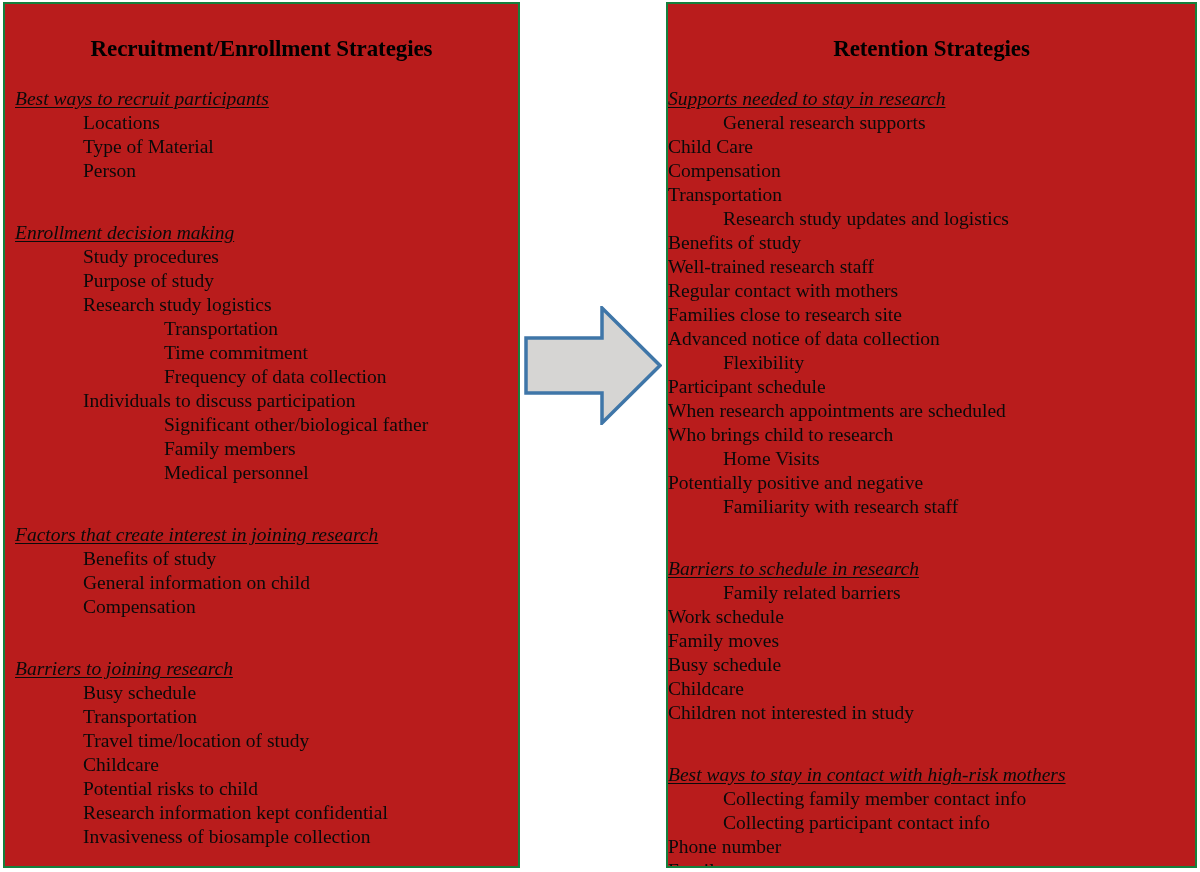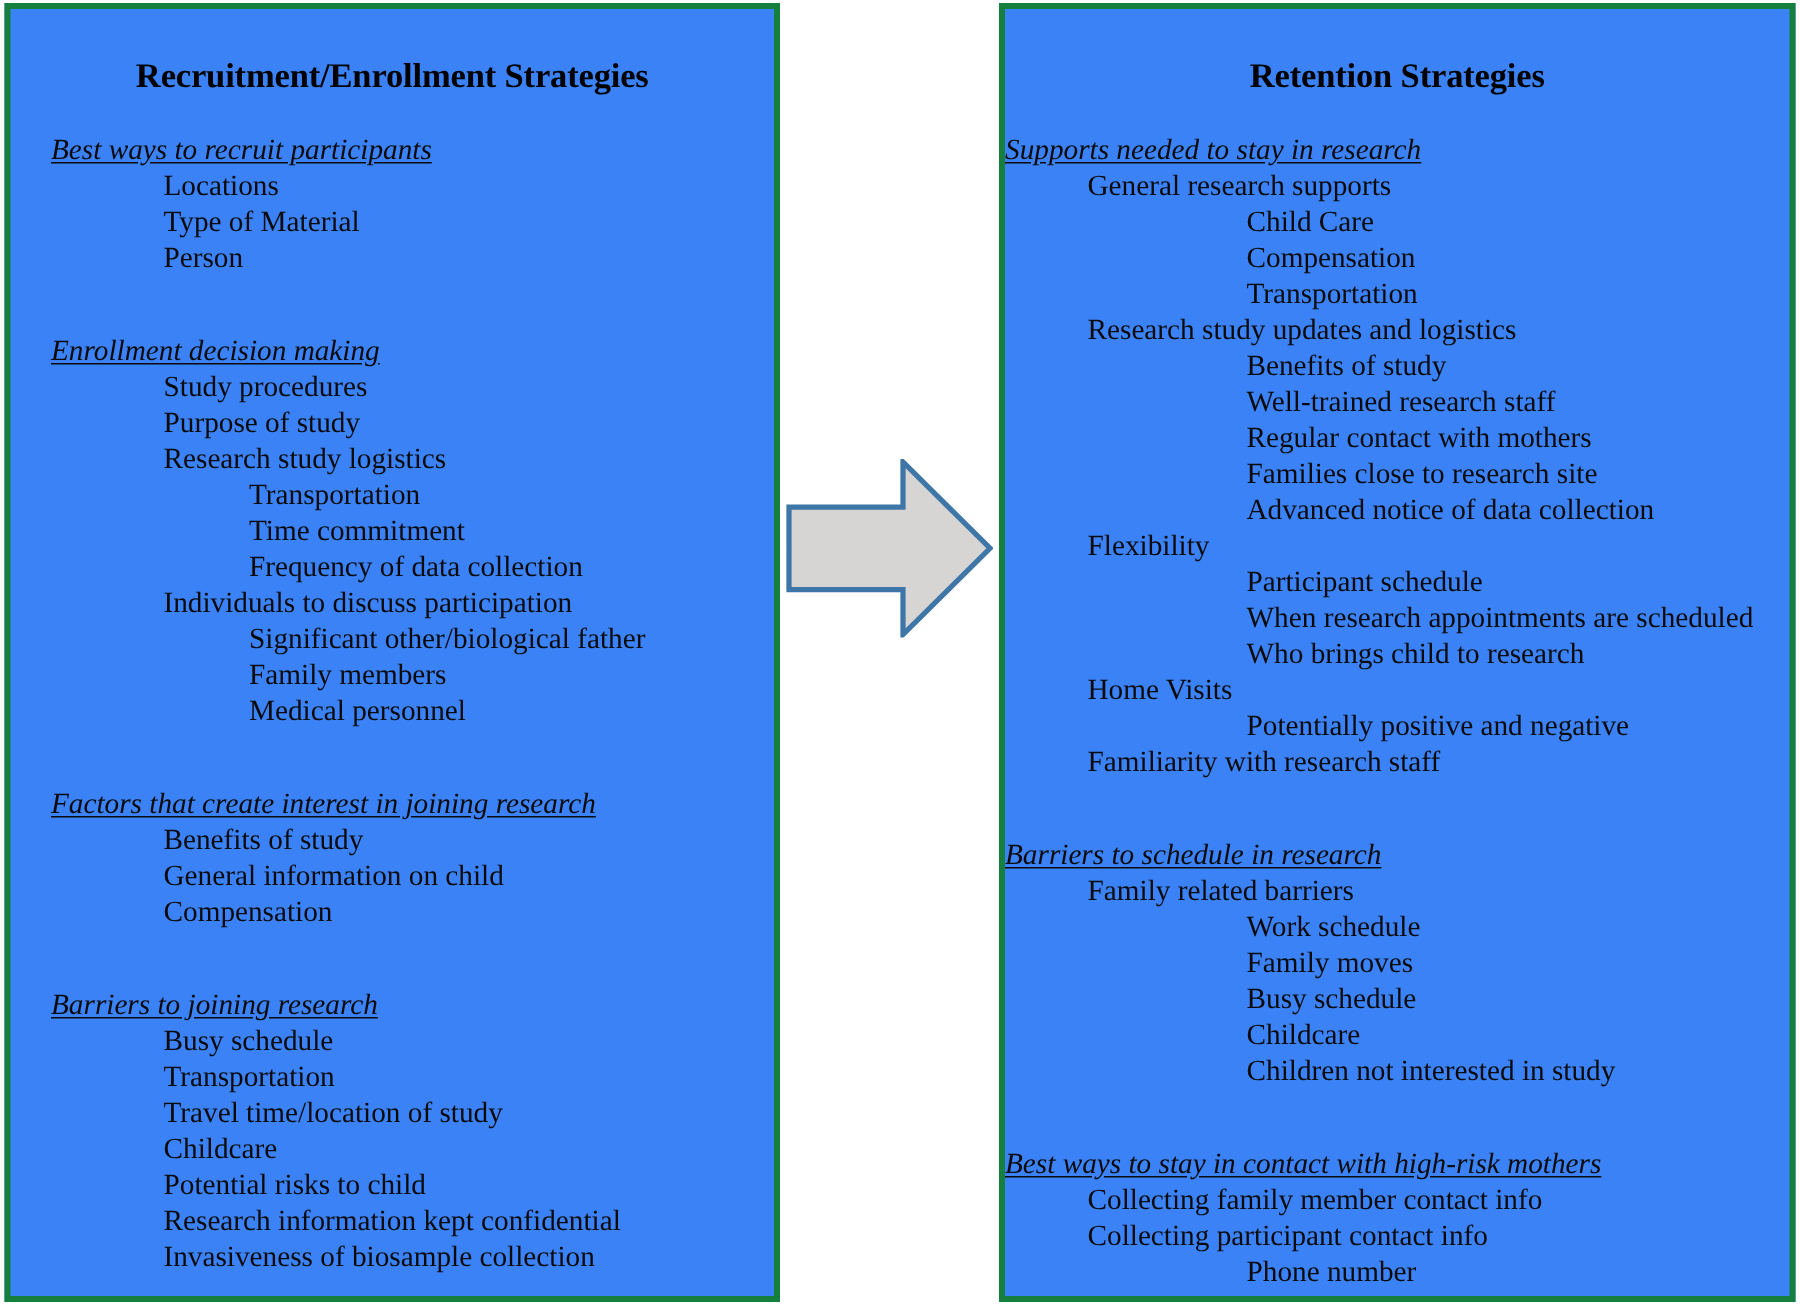--- a/index.html
+++ b/index.html
@@ -10,22 +10,22 @@
   body {
     width: 1200px;
     height: 872px;
     position: relative;
     font-family: "Liberation Serif", "DejaVu Serif", serif;
     overflow: hidden;
   }
 
   .panel {
     position: absolute;
-    background: #3b82f6;
-    border: 4px solid #15803d;
+    background: #b91c1c;
+    border: 2px solid #15803d;
     box-sizing: border-box;
     overflow: hidden;
   }
   #panel-left  { left: 3px;   top: 2px; width: 517px; height: 866px; }
   #panel-right { left: 666px; top: 2px; width: 531px; height: 866px; }
 
   .panel-title {
     text-align: center;
     font-weight: bold;
     font-size: 23px;
@@ -50,28 +50,28 @@
     color: #0a0a0a;
     white-space: nowrap;
   }
 
   
   .node.level-h {
     font-style: italic;
     text-decoration: underline;
     text-underline-offset: 2px;
   }
-  #panel-left  .node.level-h { padding-left: 27px; }
+  #panel-left  .node.level-h { padding-left: 10px; }
   #panel-right .node.level-h { }
 
   
-  #panel-left  .node.level-1 { padding-left: 102px; }
+  #panel-left  .node.level-1 { padding-left: 78px; }
   #panel-left  .node.level-2 { padding-left: 159px; }
   #panel-right .node.level-1 { padding-left: 55px; }
-  #panel-right .node.level-2 { padding-left: 161px; }
+  #panel-right .node.level-2 { }
 
   
   .node.gap-before { margin-top: 38px; }
 
   
   #flow-arrow {
     position: absolute;
     left: 524px;
     top: 306px;
     width: 138px;

